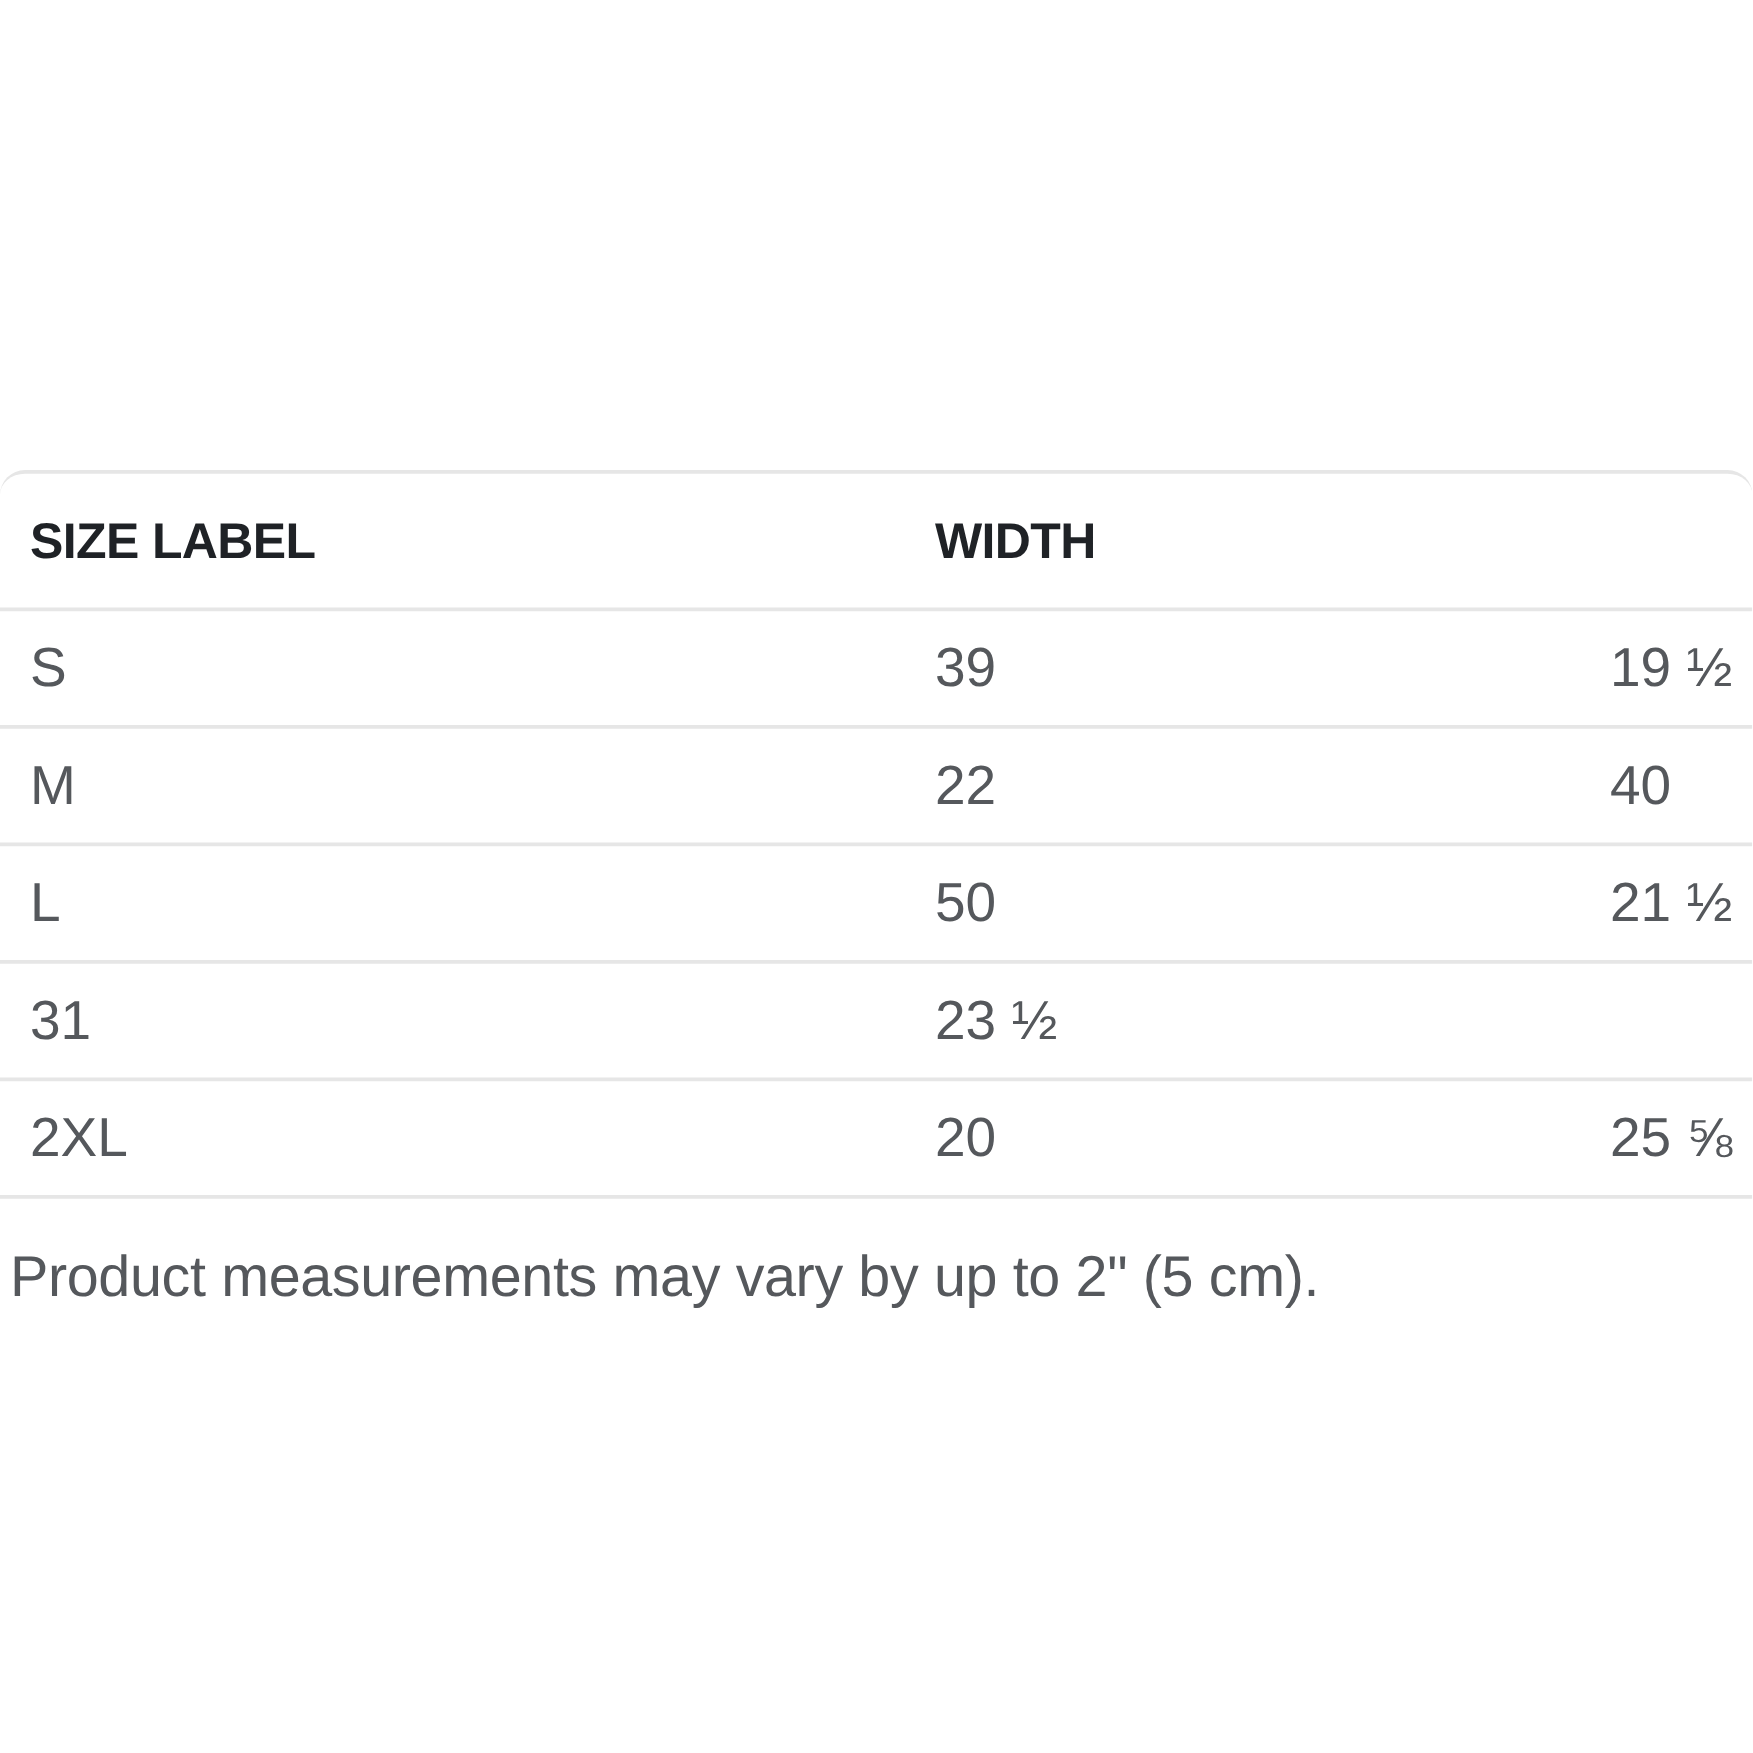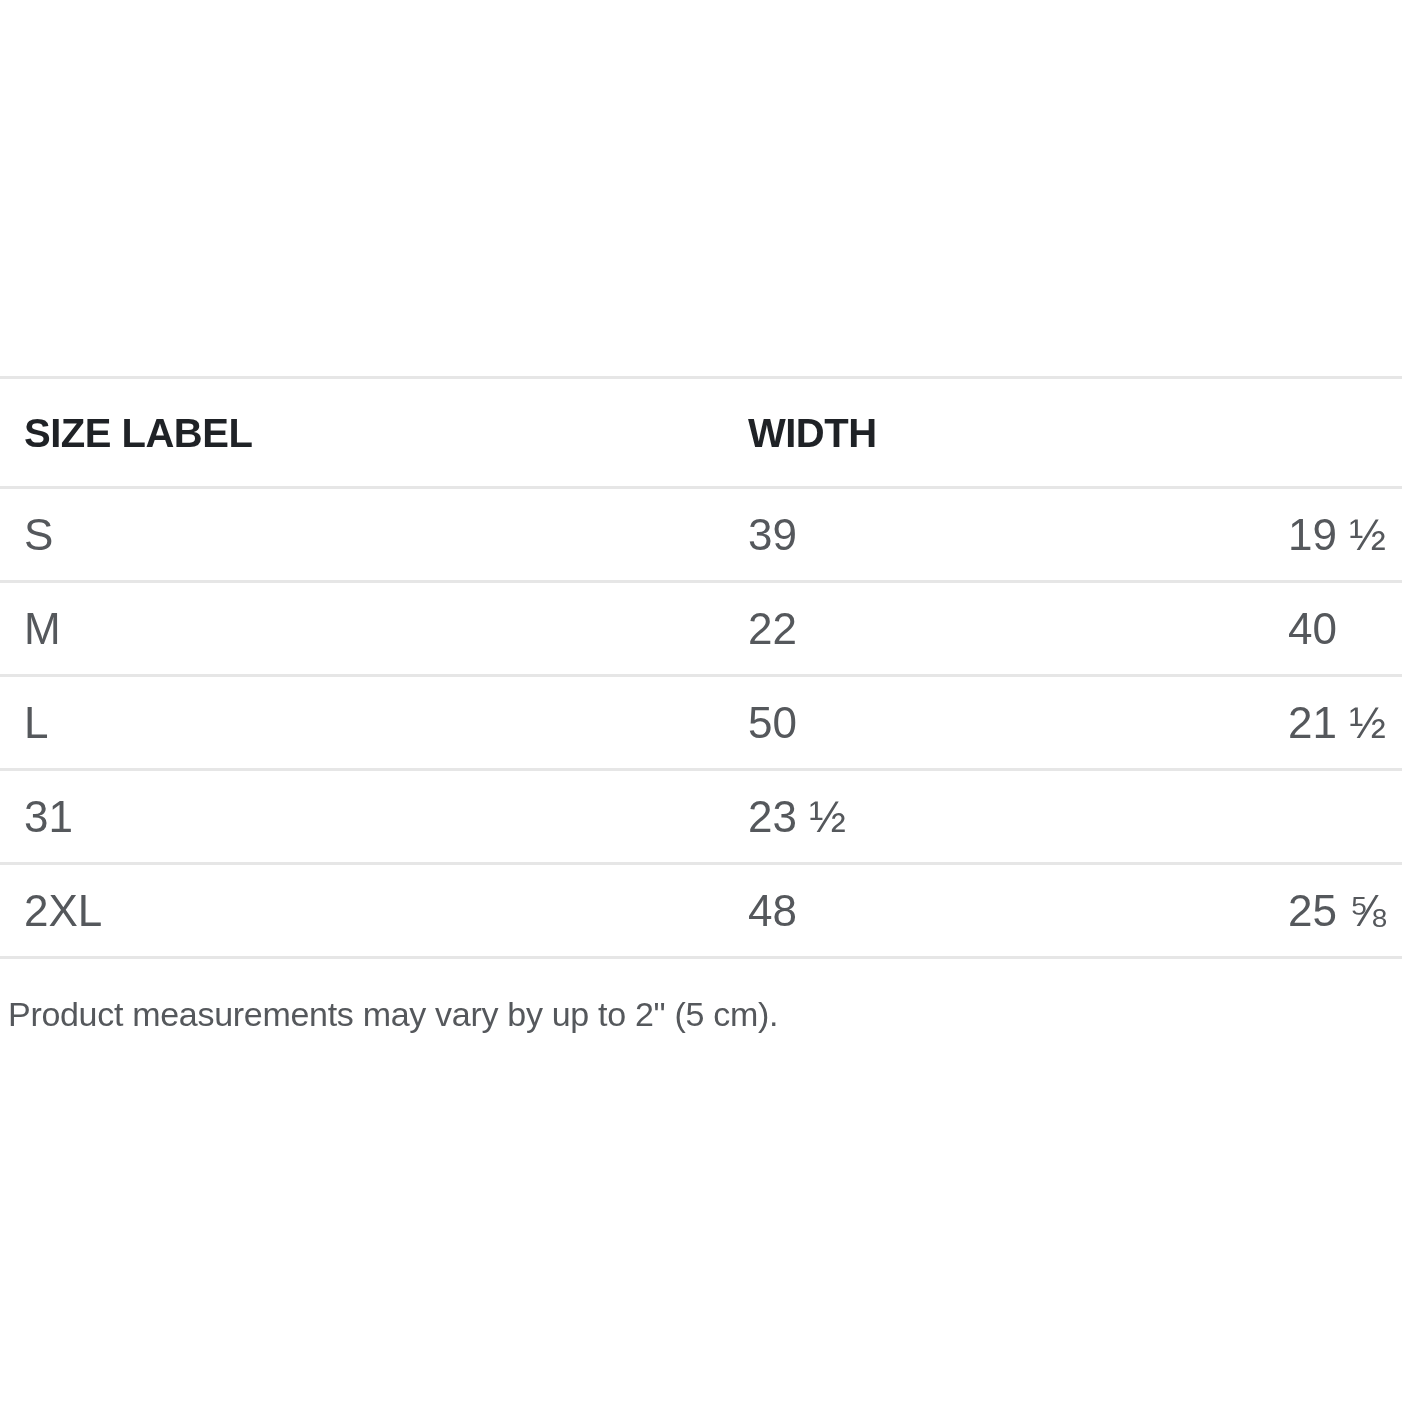--- a/index.html
+++ b/index.html
@@ -14,20 +14,21 @@
     height: 1402px;
     background: #ffffff;
     overflow: hidden;
   }
   .size-table {
     position: absolute;
     top: 376px;
     left: 0;
     right: 0;
     border-top: 3px solid #e6e6e6;
+    border-radius: 20px;
   }
   .t-row {
     display: grid;
     grid-template-columns: 724px 540px 1fr;
     align-items: center;
     box-sizing: border-box;
     padding-left: 24px;
     border-bottom: 3px solid #e6e6e6;
   }
   .t-row.head {
@@ -48,21 +49,21 @@
     line-height: 1;
   }
   .cell.width-col {
     padding-right: 8px;
   }
   .footnote {
     position: absolute;
     top: 994px;
     left: 8px;
     right: 8px;
-    font-size: 34px;
+    font-size: 46px;
     letter-spacing: -0.3px;
     line-height: 1.2;
     color: #55585c;
   }
 </style>
 </head>
 <body>
 
 <div class="page">
 
@@ -91,21 +92,21 @@
       <div class="cell width-col">21 ½</div>
     </div>
 
     <div class="t-row data">
       <div class="cell">31</div>
       <div class="cell width-col">23 ½</div>
     </div>
 
     <div class="t-row data">
       <div class="cell">2XL</div>
-      <div class="cell">48</div>
+      <div class="cell">20</div>
       <div class="cell width-col">25 ⅝</div>
     </div>
 
   </div>
 
   <div class="footnote">Product measurements may vary by up to 2" (5 cm).</div>
 
 </div>
 
 </body></html>

